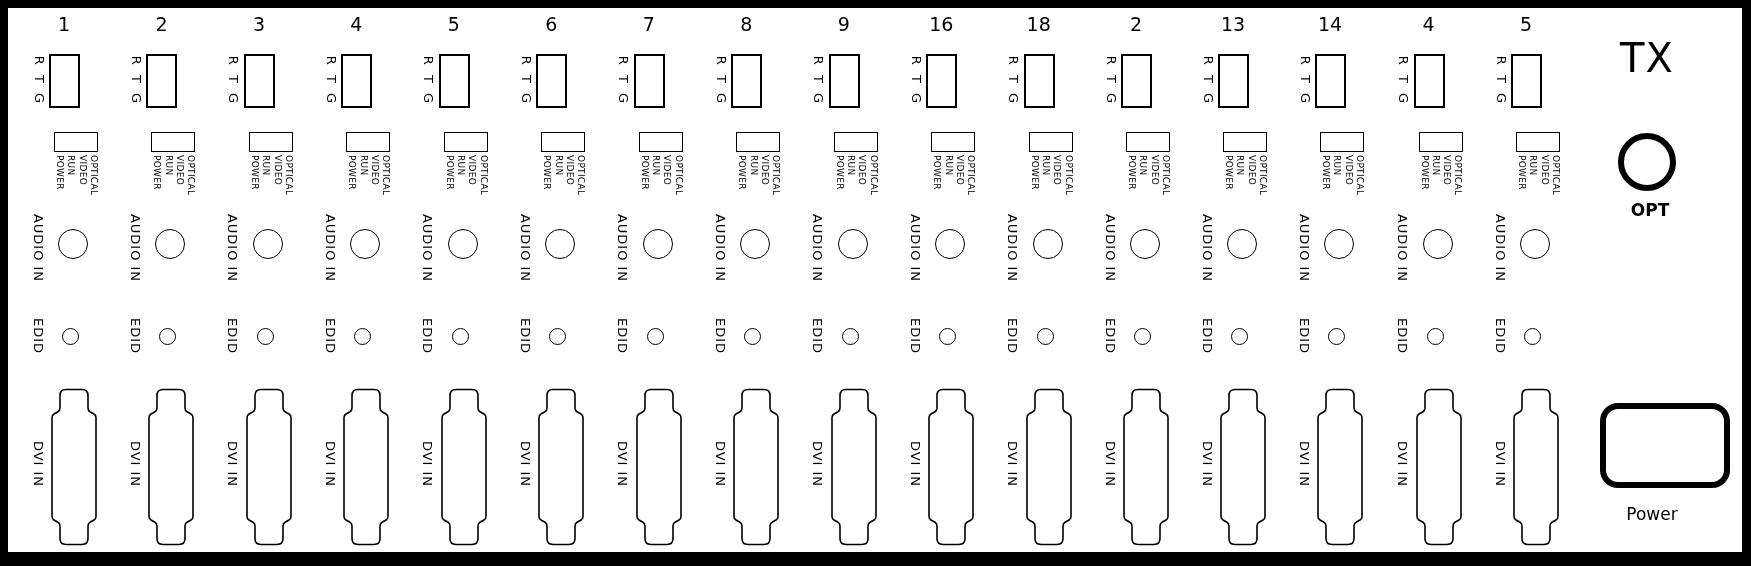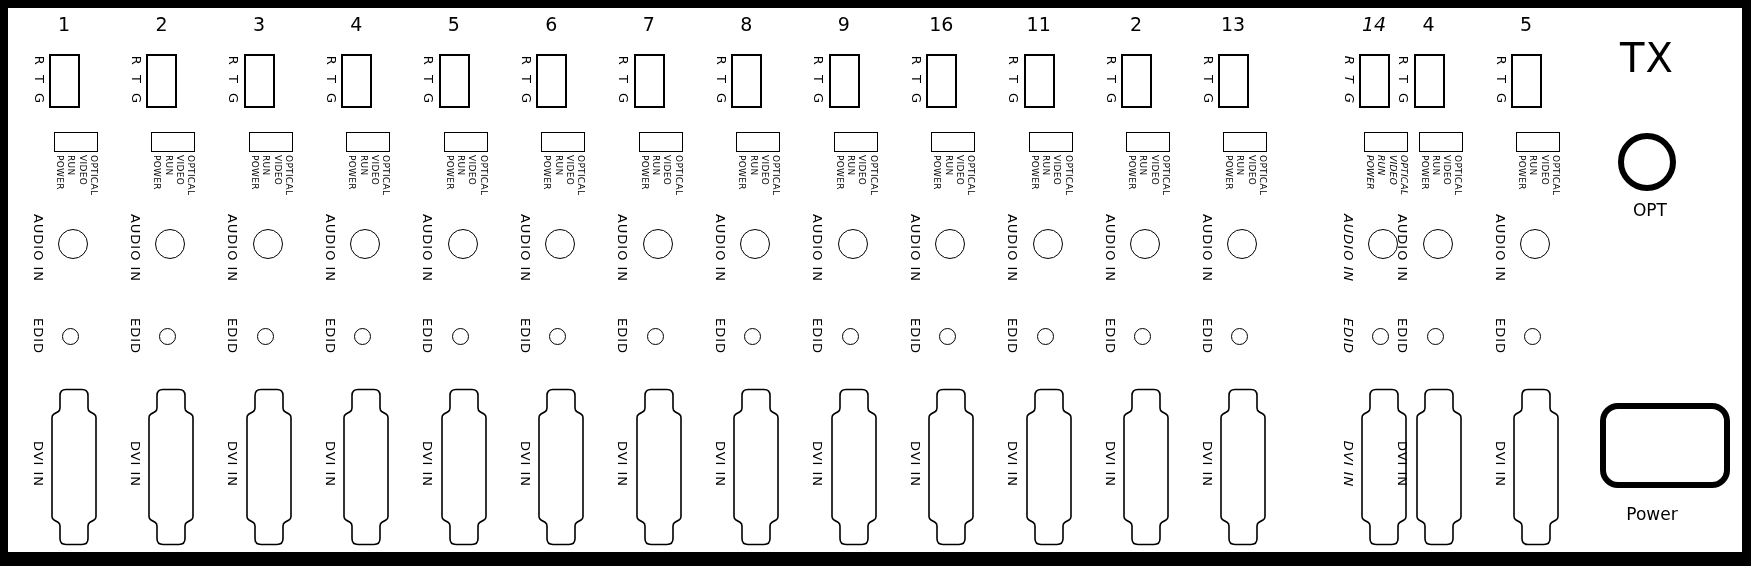--- a/index.html
+++ b/index.html
@@ -53,21 +53,21 @@
   .tx-title{
     position:absolute;left:1639px;top:50px;transform:translate(-50%,-50%);
     font-size:40px;font-weight:500;letter-spacing:1px;white-space:nowrap;
   }
   .opt-port{
     position:absolute;left:1610px;top:125px;width:58px;height:58px;
     border:6px solid #000;border-radius:50%;box-sizing:border-box;background:#fff;
   }
   .opt-label{
     position:absolute;left:1642px;top:202px;transform:translate(-50%,-50%);
-    font-size:17px;white-space:nowrap;
+    font-size:17px;white-space:nowrap;font-weight:bold;
   }
   .power-button{
     position:absolute;left:1592px;top:395px;width:130px;height:85px;
     border:6px solid #000;border-radius:18px;box-sizing:border-box;background:#fff;
   }
   .power-label{
     position:absolute;left:1644px;top:506px;transform:translate(-50%,-50%);
     font-size:17px;white-space:nowrap;
   }
 </style>
@@ -313,21 +313,21 @@
     <div class="vlabel dvi-label">DVI IN</div>
     <svg class="dvi-svg" width="46" height="158" viewBox="0 0 46 158">
       <path d="M 15 1.5 L 31 1.5 Q 37 1.5 37 7.5 L 37 20 Q 37 22.5 39 23.7 L 43 26 Q 45 27.2 45 29.5
                L 45 128.5 Q 45 130.8 43 132 L 39 134.3 Q 37 135.5 37 138 L 37 150.5 Q 37 156.5 31 156.5
                L 15 156.5 Q 9 156.5 9 150.5 L 9 138 Q 9 135.5 7 134.3 L 3 132 Q 1 130.8 1 128.5
                L 1 29.5 Q 1 27.2 3 26 L 7 23.7 Q 9 22.5 9 20 L 9 7.5 Q 9 1.5 15 1.5 Z" fill="#ffffff" stroke="#000000" stroke-width="1.6"></path>
     </svg>
   </div>
 
   <div class="channel" style="left: 992.7px;">
-    <div class="ch-number">11</div>
+    <div class="ch-number">18</div>
     <div class="vlabel rtg-label">R T G</div>
     <div class="rtg-block"></div>
     <div class="led-window"></div>
     <div>
             <div class="led-word" style="left: 33.5px;">POWER</div>
             <div class="led-word" style="left: 44.8px;">RUN</div>
             <div class="led-word" style="left: 56.1px;">VIDEO</div>
             <div class="led-word" style="left: 67.4px;">OPTICAL</div>
           </div>
     <div class="vlabel audio-label">AUDIO IN</div>
@@ -384,21 +384,21 @@
     <div class="edid-button"></div>
     <div class="vlabel dvi-label">DVI IN</div>
     <svg class="dvi-svg" width="46" height="158" viewBox="0 0 46 158">
       <path d="M 15 1.5 L 31 1.5 Q 37 1.5 37 7.5 L 37 20 Q 37 22.5 39 23.7 L 43 26 Q 45 27.2 45 29.5
                L 45 128.5 Q 45 130.8 43 132 L 39 134.3 Q 37 135.5 37 138 L 37 150.5 Q 37 156.5 31 156.5
                L 15 156.5 Q 9 156.5 9 150.5 L 9 138 Q 9 135.5 7 134.3 L 3 132 Q 1 130.8 1 128.5
                L 1 29.5 Q 1 27.2 3 26 L 7 23.7 Q 9 22.5 9 20 L 9 7.5 Q 9 1.5 15 1.5 Z" fill="#ffffff" stroke="#000000" stroke-width="1.6"></path>
     </svg>
   </div>
 
-  <div class="channel" style="left: 1328px; font-style: italic;">
+  <div class="channel" style="left: 1284px;">
     <div class="ch-number">14</div>
     <div class="vlabel rtg-label">R T G</div>
     <div class="rtg-block"></div>
     <div class="led-window"></div>
     <div>
             <div class="led-word" style="left: 33.5px;">POWER</div>
             <div class="led-word" style="left: 44.8px;">RUN</div>
             <div class="led-word" style="left: 56.1px;">VIDEO</div>
             <div class="led-word" style="left: 67.4px;">OPTICAL</div>
           </div>

